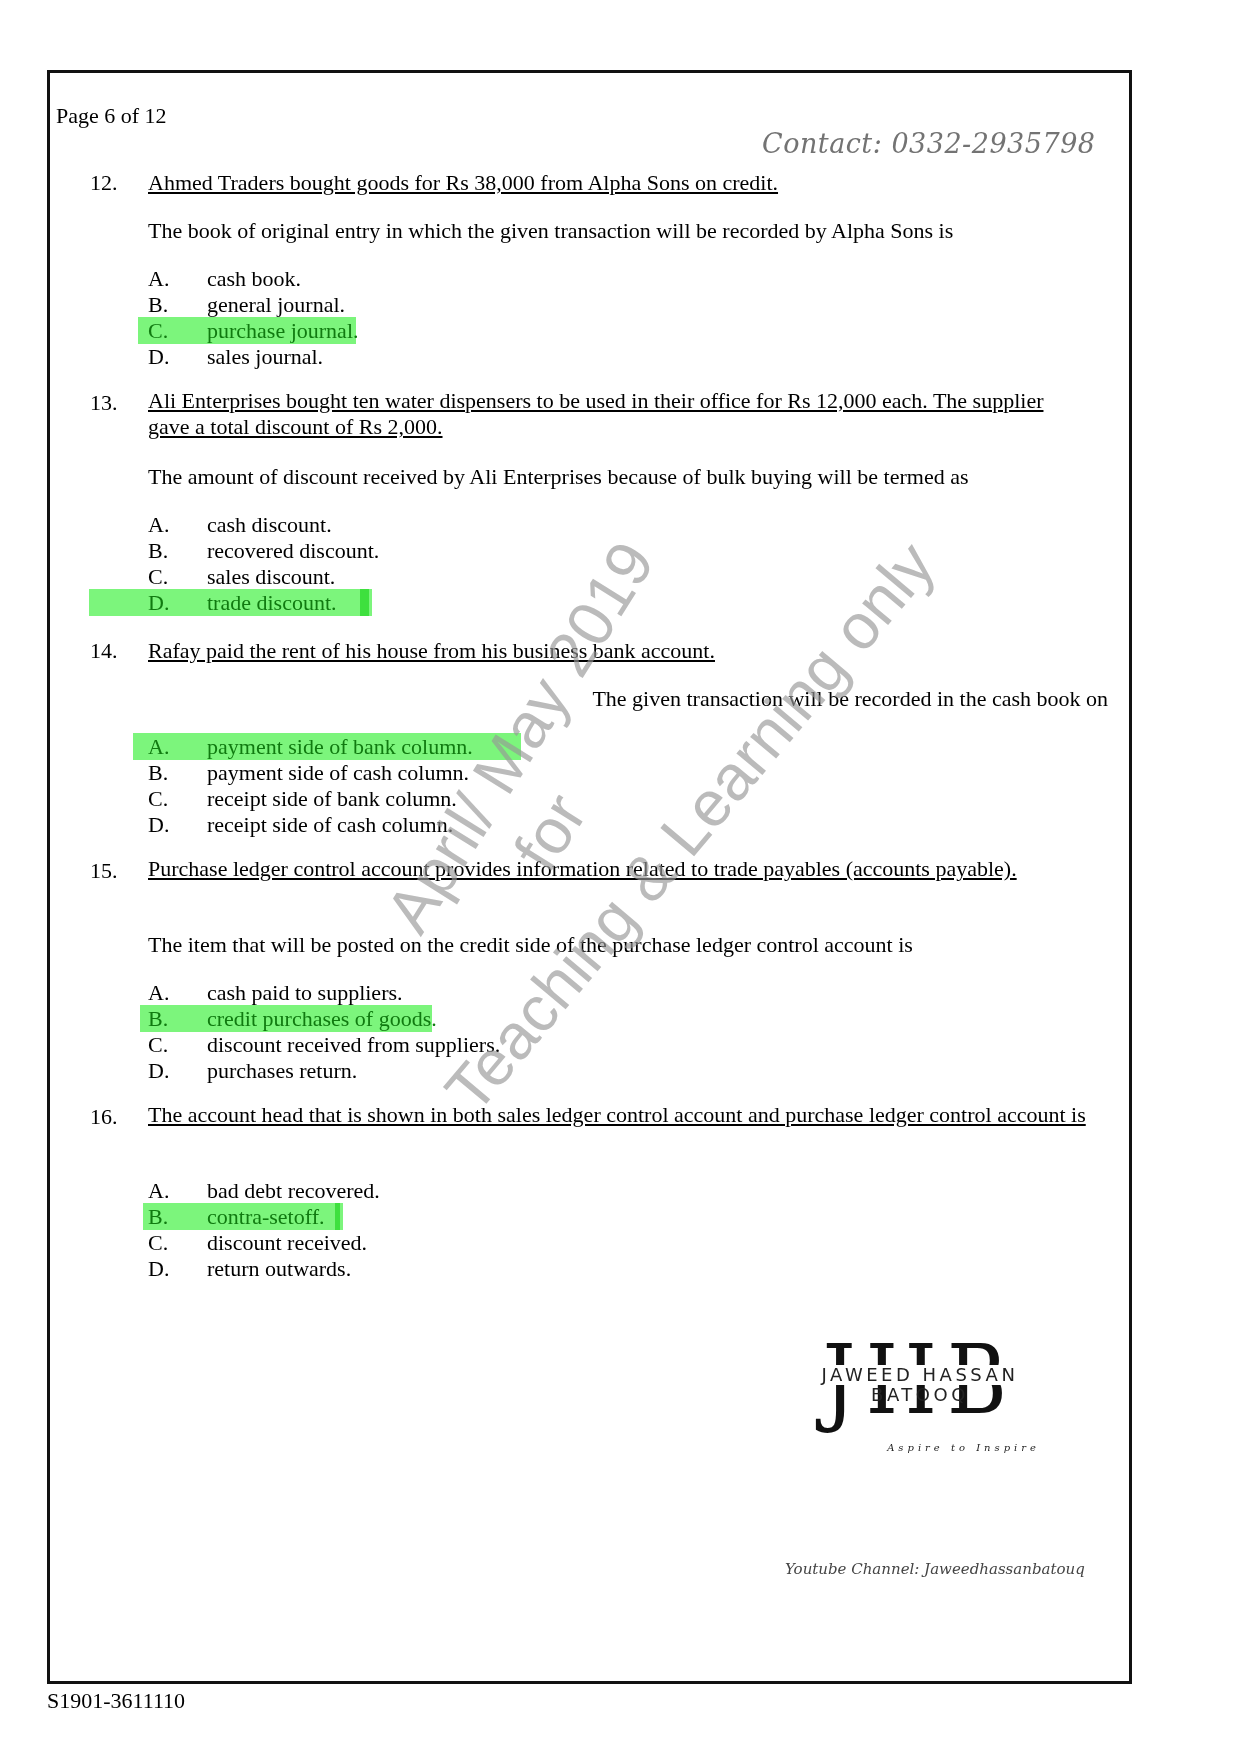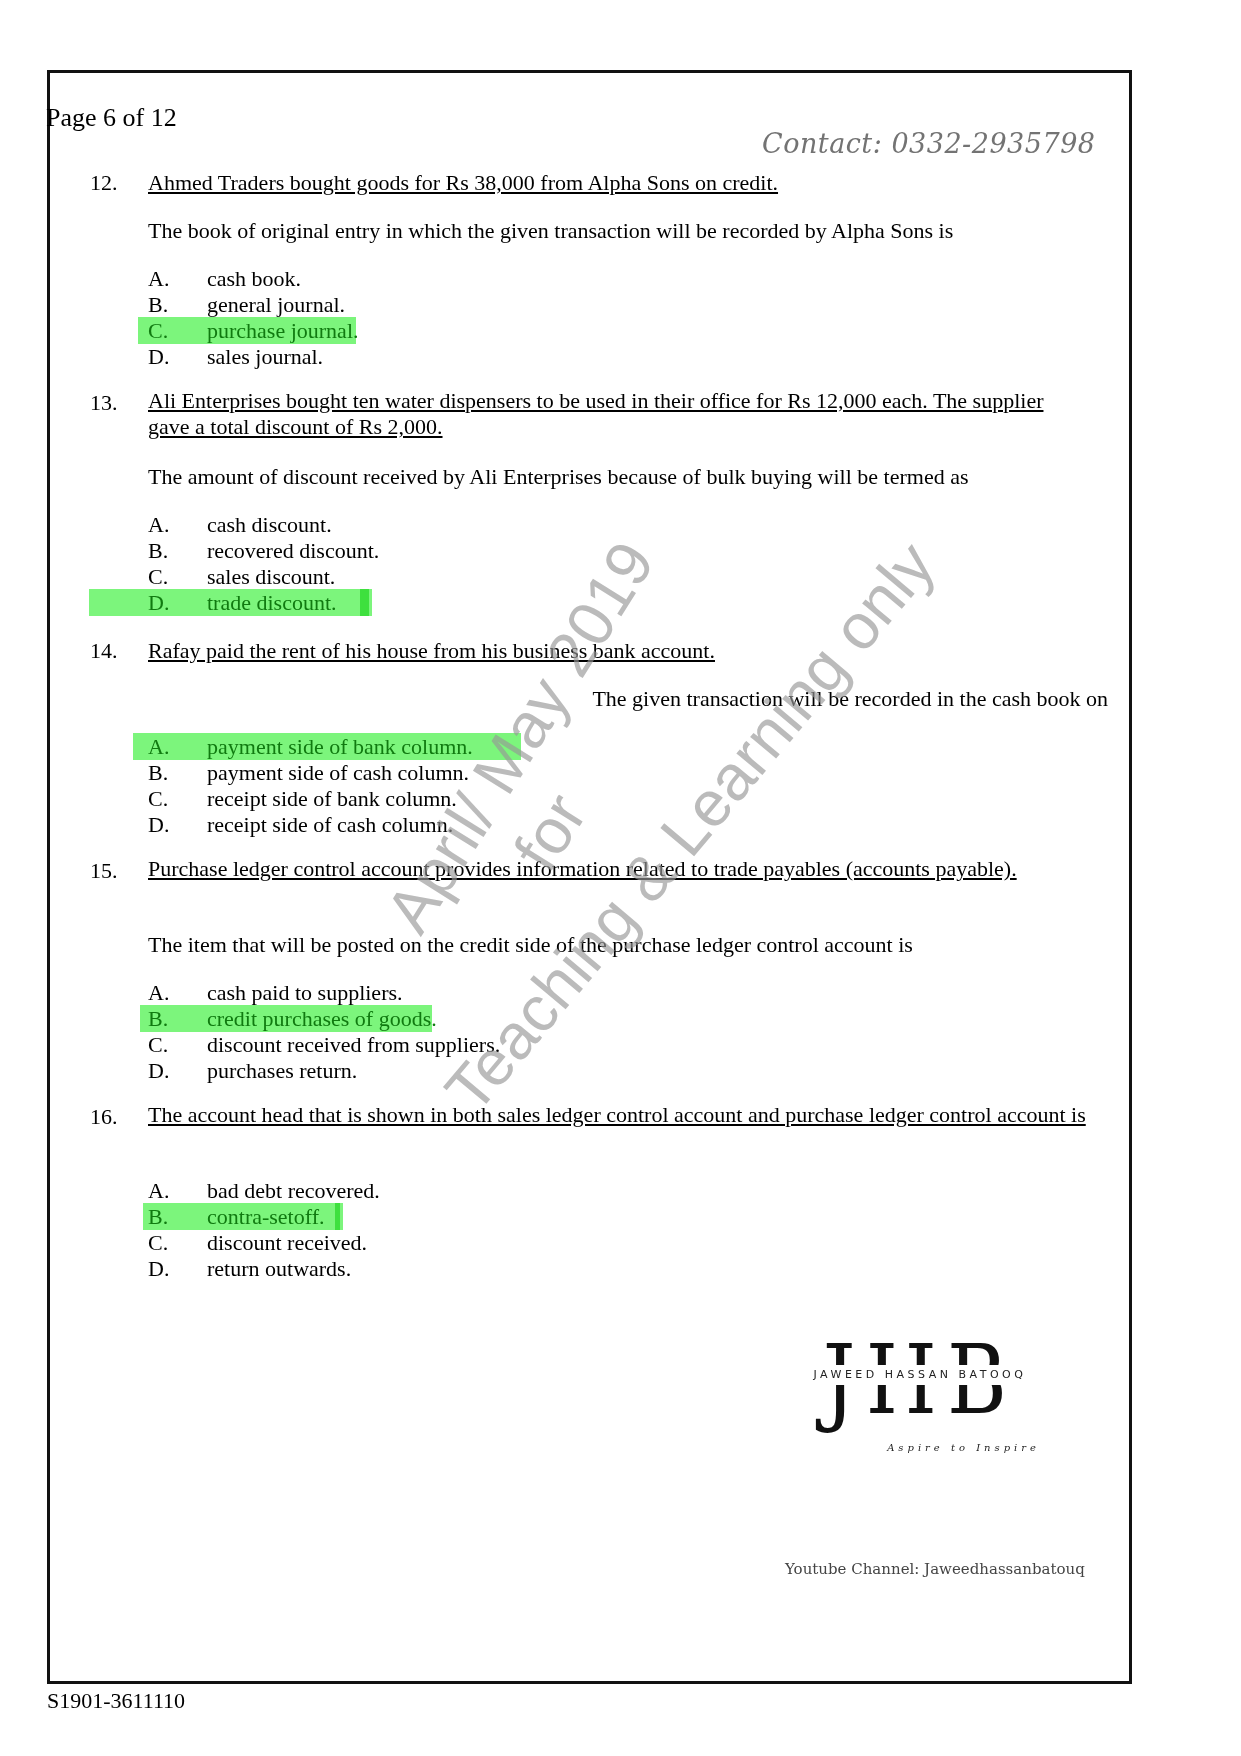--- a/index.html
+++ b/index.html
@@ -18,23 +18,23 @@
     .page-border {
       position: absolute;
       left: 47px;
       top: 70px;
       width: 1079px;
       height: 1608px;
       border: 3px solid #111;
     }
     .page-number {
       position: absolute;
-      left: 46px;
+      left: 56px;
       top: 103px;
-      font-size: 26px;
+      font-size: 22px;
     }
     .contact {
       position: absolute;
       left: 762px;
       top: 128px;
       font-family: "DejaVu Serif", serif;
       font-style: italic;
       font-size: 27px;
       color: #737373;
       letter-spacing: 0.5px;
@@ -133,21 +133,21 @@
       height: 20px;
       background: #fff;
     }
     .logo-name {
       position: absolute;
       left: 0;
       top: 40px;
       width: 240px;
       text-align: center;
       font-family: "DejaVu Sans", sans-serif;
-      font-size: 11px;
+      font-size: 18px;
       letter-spacing: 3.5px;
       color: #222;
       line-height: 20px;
     }
     .logo-tagline {
       position: absolute;
       left: 0;
       top: 117px;
       width: 240px;
       text-align: right;
@@ -155,20 +155,21 @@
       font-style: italic;
       font-size: 10px;
       letter-spacing: 4px;
       color: #222;
     }
     .youtube {
       position: absolute;
       left: 785px;
       top: 1560px;
       font-family: "DejaVu Serif", serif;
+      font-style: italic;
       font-size: 15px;
       color: #444;
     }
     .footer-code {
       position: absolute;
       left: 47px;
       top: 1688px;
       font-size: 22px;
     }
   </style>

